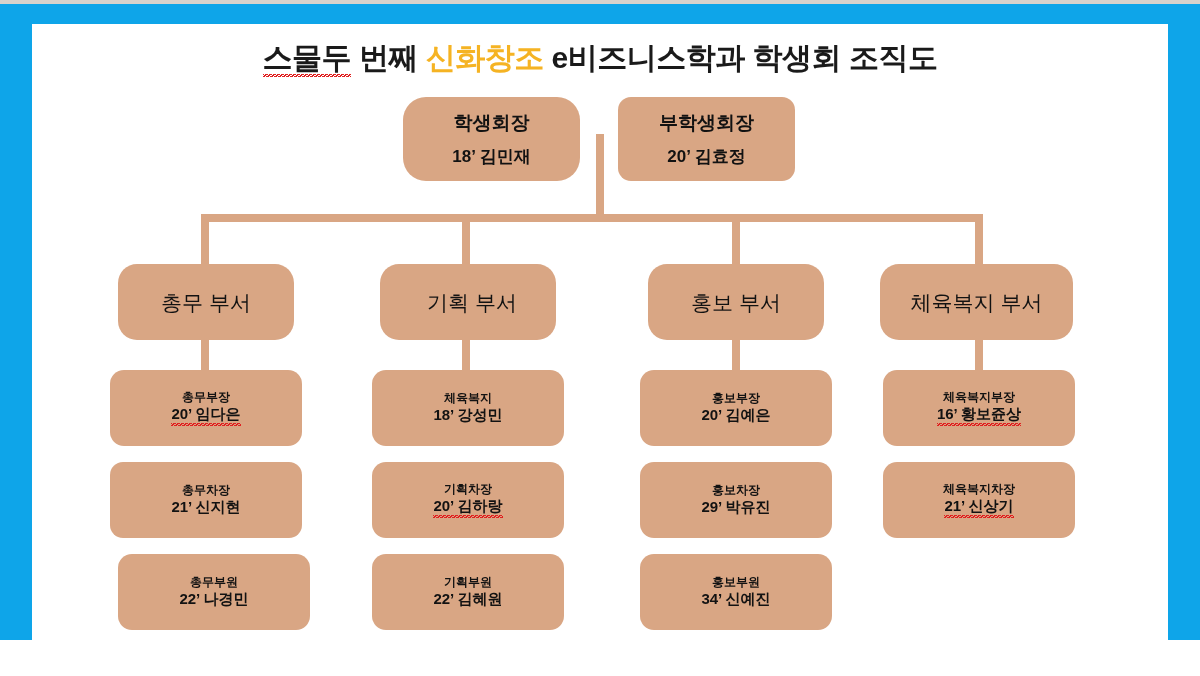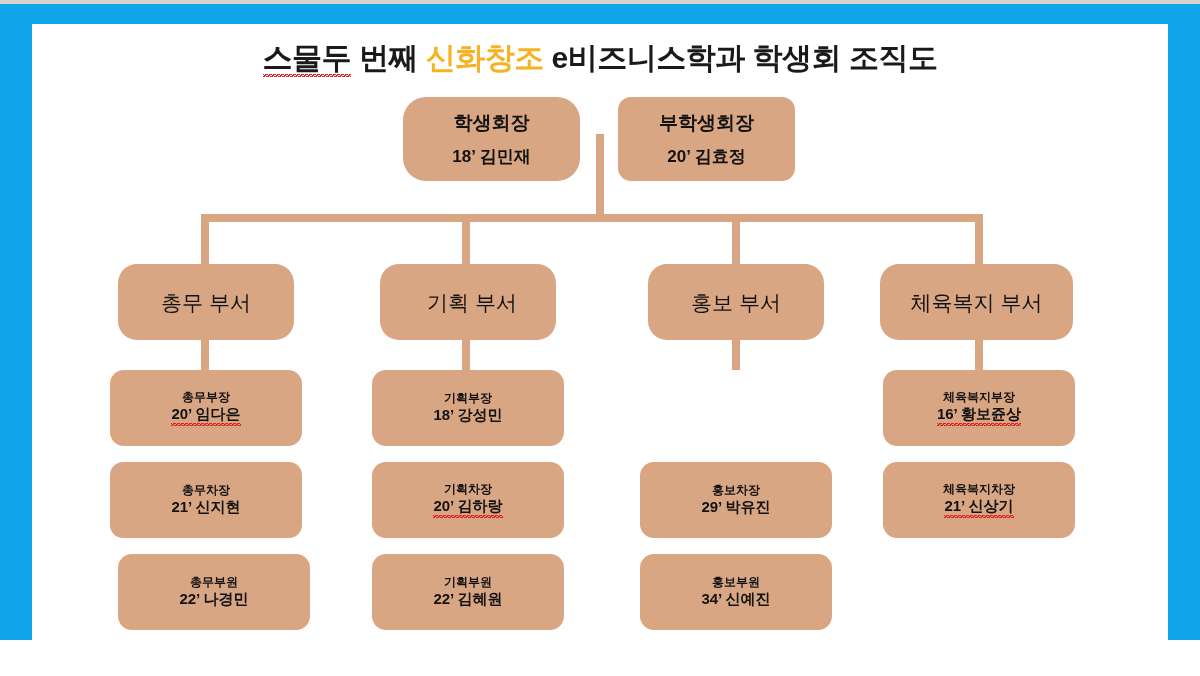--- a/index.html
+++ b/index.html
@@ -177,32 +177,36 @@
     <div class="box box-member" style="left:78px; top:438px; width:192px; height:76px;border-radius:13px;">
       <div class="role">총무차장</div>
       <div class="person">21’ 신지현</div>
     </div>
     <div class="box box-member" style="left:86px; top:530px; width:192px; height:76px;">
       <div class="role">총무부원</div>
       <div class="person">22’ 나경민</div>
     </div>
 
     <div class="box box-member" style="left:340px; top:346px; width:192px; height:76px;">
-      <div class="role">기획부장</div>
+      <div class="role">체육복지</div>
       <div class="person">18’ 강성민</div>
     </div>
     <div class="box box-member" style="left:340px; top:438px; width:192px; height:76px;">
       <div class="role">기획차장</div>
       <div class="person squig">20’ 김하랑</div>
     </div>
     <div class="box box-member" style="left:340px; top:530px; width:192px; height:76px;">
       <div class="role">기획부원</div>
       <div class="person">22’ 김혜원</div>
     </div>
 
+    <div class="box box-member" style="left:608px; top:346px; width:192px; height:76px;">
+      <div class="role">홍보부장</div>
+      <div class="person">20’ 김예은</div>
+    </div>
     <div class="box box-member" style="left:608px; top:438px; width:192px; height:76px;">
       <div class="role">홍보차장</div>
       <div class="person">29’ 박유진</div>
     </div>
     <div class="box box-member" style="left:608px; top:530px; width:192px; height:76px;">
       <div class="role">홍보부원</div>
       <div class="person">34’ 신예진</div>
     </div>
 
     <div class="box box-member" style="left:851px; top:346px; width:192px; height:76px;">

